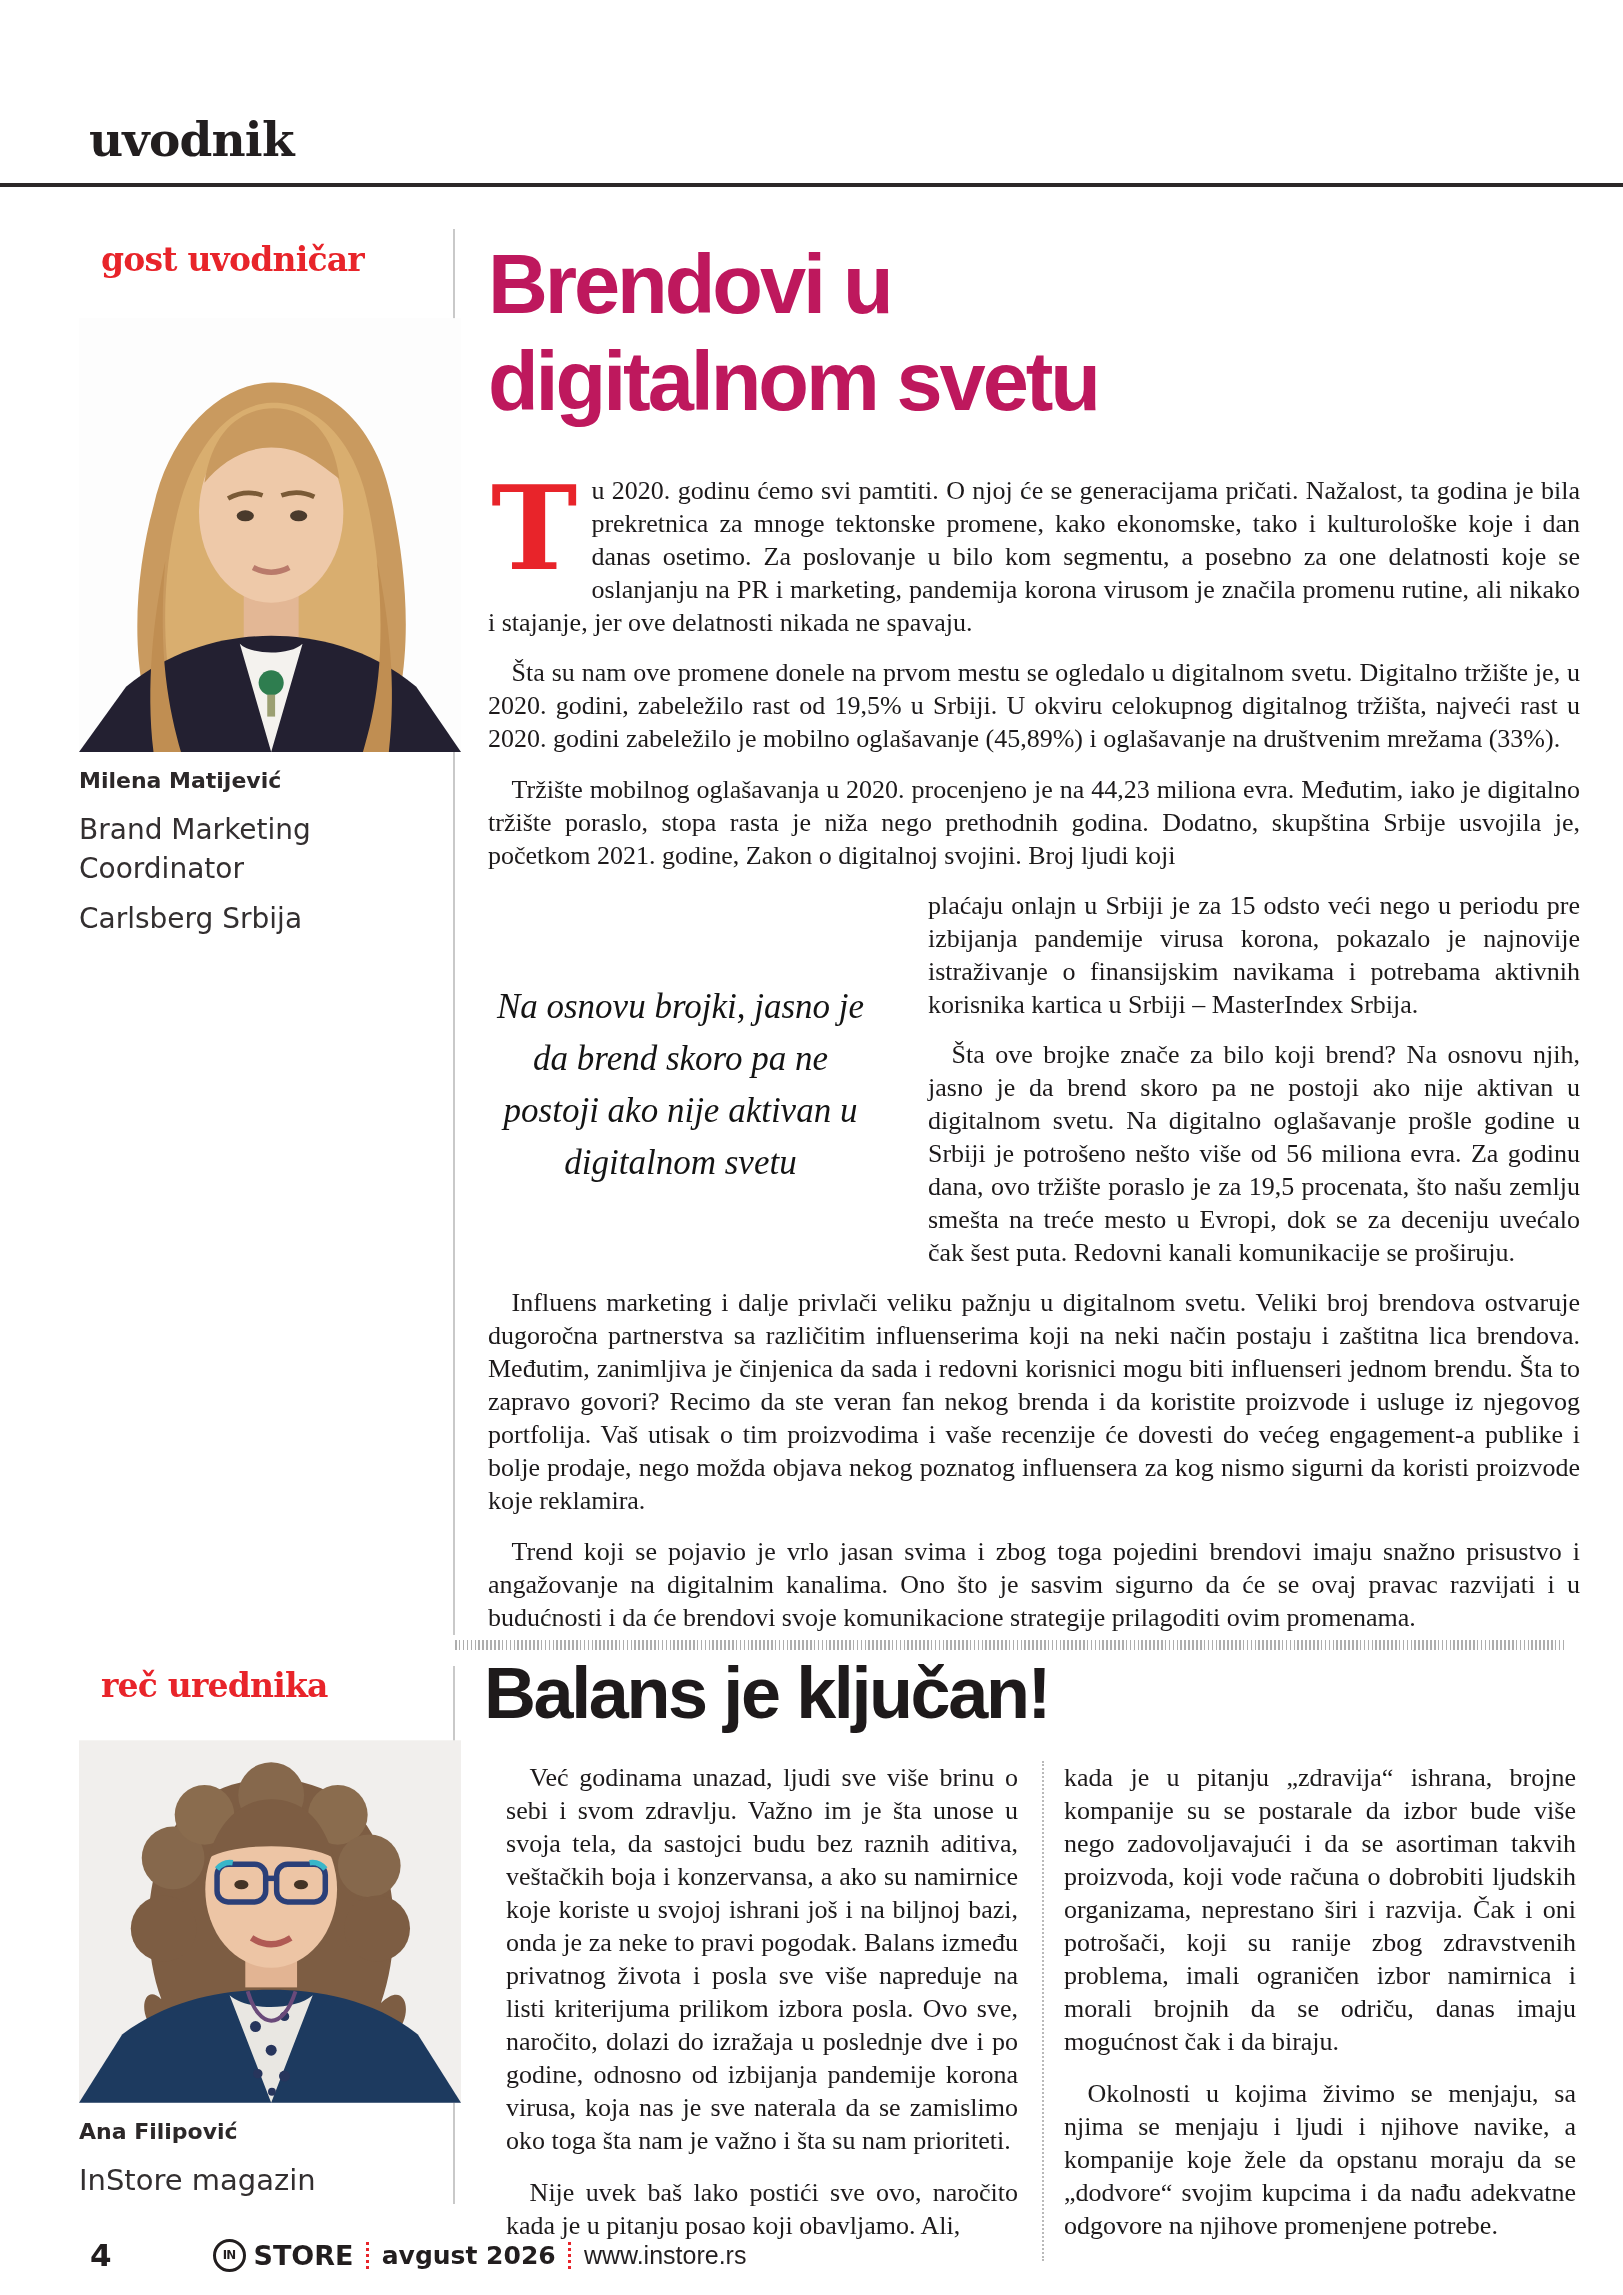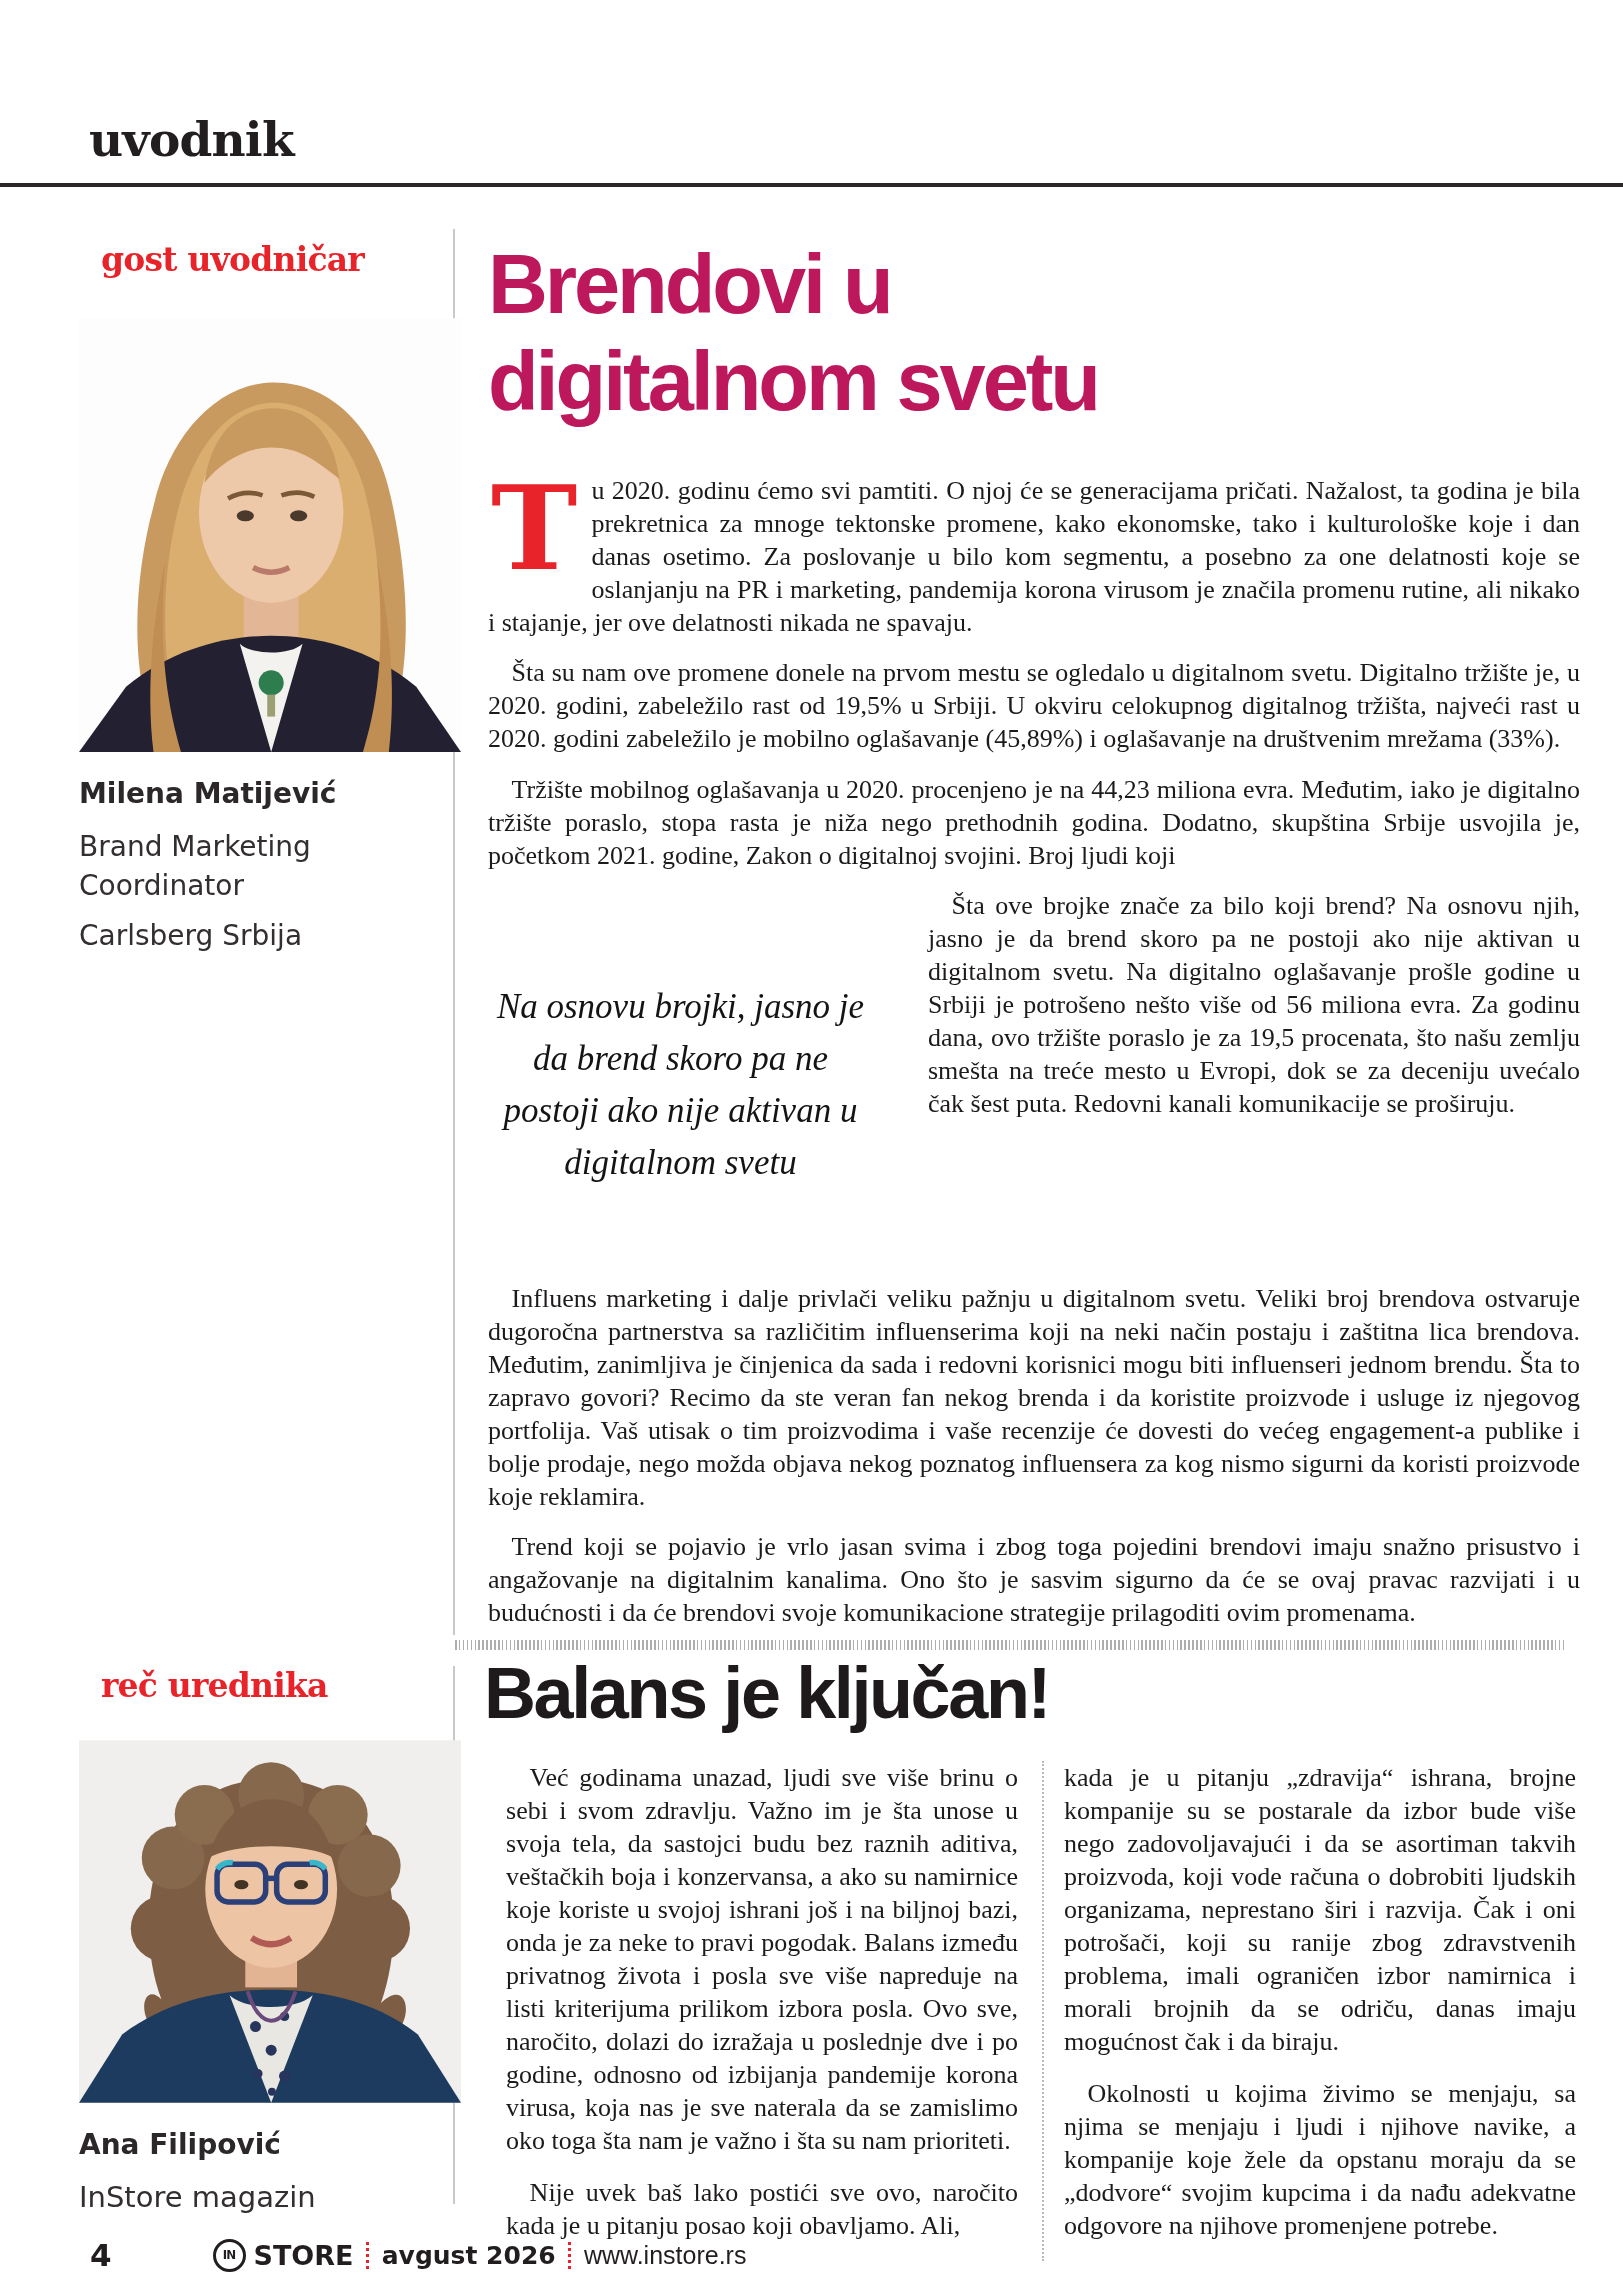--- a/index.html
+++ b/index.html
@@ -29,21 +29,21 @@
   .lc1{top:240px;}
   .lc2{top:1666px;}
   .kicker-red{
     font-family:"DejaVu Serif", serif;font-weight:bold;
     font-size:33px;color:#e8242a;letter-spacing:-0.8px;
     padding-left:22px;
   }
   .portrait{display:block;margin-top:39px;width:382px;}
   .author-name{
     font-family:"DejaVu Sans", sans-serif;font-weight:bold;
-    font-size:28px;color:#2c2829;margin-top:25px;
+    font-size:22px;color:#2c2829;margin-top:16px;
   }
   .author-role{
     font-family:"DejaVu Sans", sans-serif;
     font-size:28px;line-height:39px;color:#332f30;margin-top:17.3px;
   }
   .author-company{
     font-family:"DejaVu Sans", sans-serif;
     font-size:28px;color:#332f30;margin-top:14px;
   }
 
@@ -178,20 +178,21 @@
 
     <div class="body-copy">
       <p><span class="dropcap">T</span><span>u 2020. godinu ćemo svi pamtiti. O njoj će se generacijama pričati. Nažalost, ta godina je bila prekretnica za mnoge tektonske promene, kako ekonomske, tako i kulturološke koje i dan danas osetimo. Za poslovanje u bilo kom segmentu, a posebno za one delatnosti koje se oslanjanju na PR i marketing, pandemija korona virusom je značila promenu rutine, ali nikako i stajanje, jer ove delatnosti nikada ne spavaju.</span></p>
       <p class="indent">Šta su nam ove promene donele na prvom mestu se ogledalo u digitalnom svetu. Digitalno tržište je, u 2020. godini, zabeležilo rast od 19,5% u Srbiji. U okviru celokupnog digitalnog tržišta, najveći rast u 2020. godini zabeležilo je mobilno oglašavanje (45,89%) i oglašavanje na društvenim mrežama (33%).</p>
       <p class="indent">Tržište mobilnog oglašavanja u 2020. procenjeno je na 44,23 miliona evra. Međutim, iako je digitalno tržište poraslo, stopa rasta je niža nego prethodnih godina. Dodatno, skupština Srbije usvojila je, početkom 2021. godine, Zakon o digitalnoj svojini. Broj ljudi koji</p>
 
       <div class="pullquote">
         <div class="pq-text">Na osnovu brojki, jasno je da brend skoro pa ne postoji ako nije aktivan u digitalnom svetu</div>
       </div>
 
+      <p>plaćaju onlajn u Srbiji je za 15 odsto veći nego u periodu pre izbijanja pandemije virusa korona, pokazalo je najnovije istraživanje o finansijskim navikama i potrebama aktivnih korisnika kartica u Srbiji – MasterIndex Srbija.</p>
       <p class="indent">Šta ove brojke znače za bilo koji brend? Na osnovu njih, jasno je da brend skoro pa ne postoji ako nije aktivan u digitalnom svetu. Na digitalno oglašavanje prošle godine u Srbiji je potrošeno nešto više od 56 miliona evra. Za godinu dana, ovo tržište poraslo je za 19,5 procenata, što našu zemlju smešta na treće mesto u Evropi, dok se za deceniju uvećalo čak šest puta. Redovni kanali komunikacije se proširuju.</p>
       <div class="clear"></div>
       <p class="indent">Influens marketing i dalje privlači veliku pažnju u digitalnom svetu. Veliki broj brendova ostvaruje dugoročna partnerstva sa različitim influenserima koji na neki način postaju i zaštitna lica brendova. Međutim, zanimljiva je činjenica da sada i redovni korisnici mogu biti influenseri jednom brendu. Šta to zapravo govori? Recimo da ste veran fan nekog brenda i da koristite proizvode i usluge iz njegovog portfolija. Vaš utisak o tim proizvodima i vaše recenzije će dovesti do većeg engagement-a publike i bolje prodaje, nego možda objava nekog poznatog influensera za kog nismo sigurni da koristi proizvode koje reklamira.</p>
       <p class="indent">Trend koji se pojavio je vrlo jasan svima i zbog toga pojedini brendovi imaju snažno prisustvo i angažovanje na digitalnim kanalima. Ono što je sasvim sigurno da će se ovaj pravac razvijati i u budućnosti i da će brendovi svoje komunikacione strategije prilagoditi ovim promenama.</p>
     </div>
   </div>
 
   <div class="hatch-divider"></div>
 
   <div class="left-col lc2">

